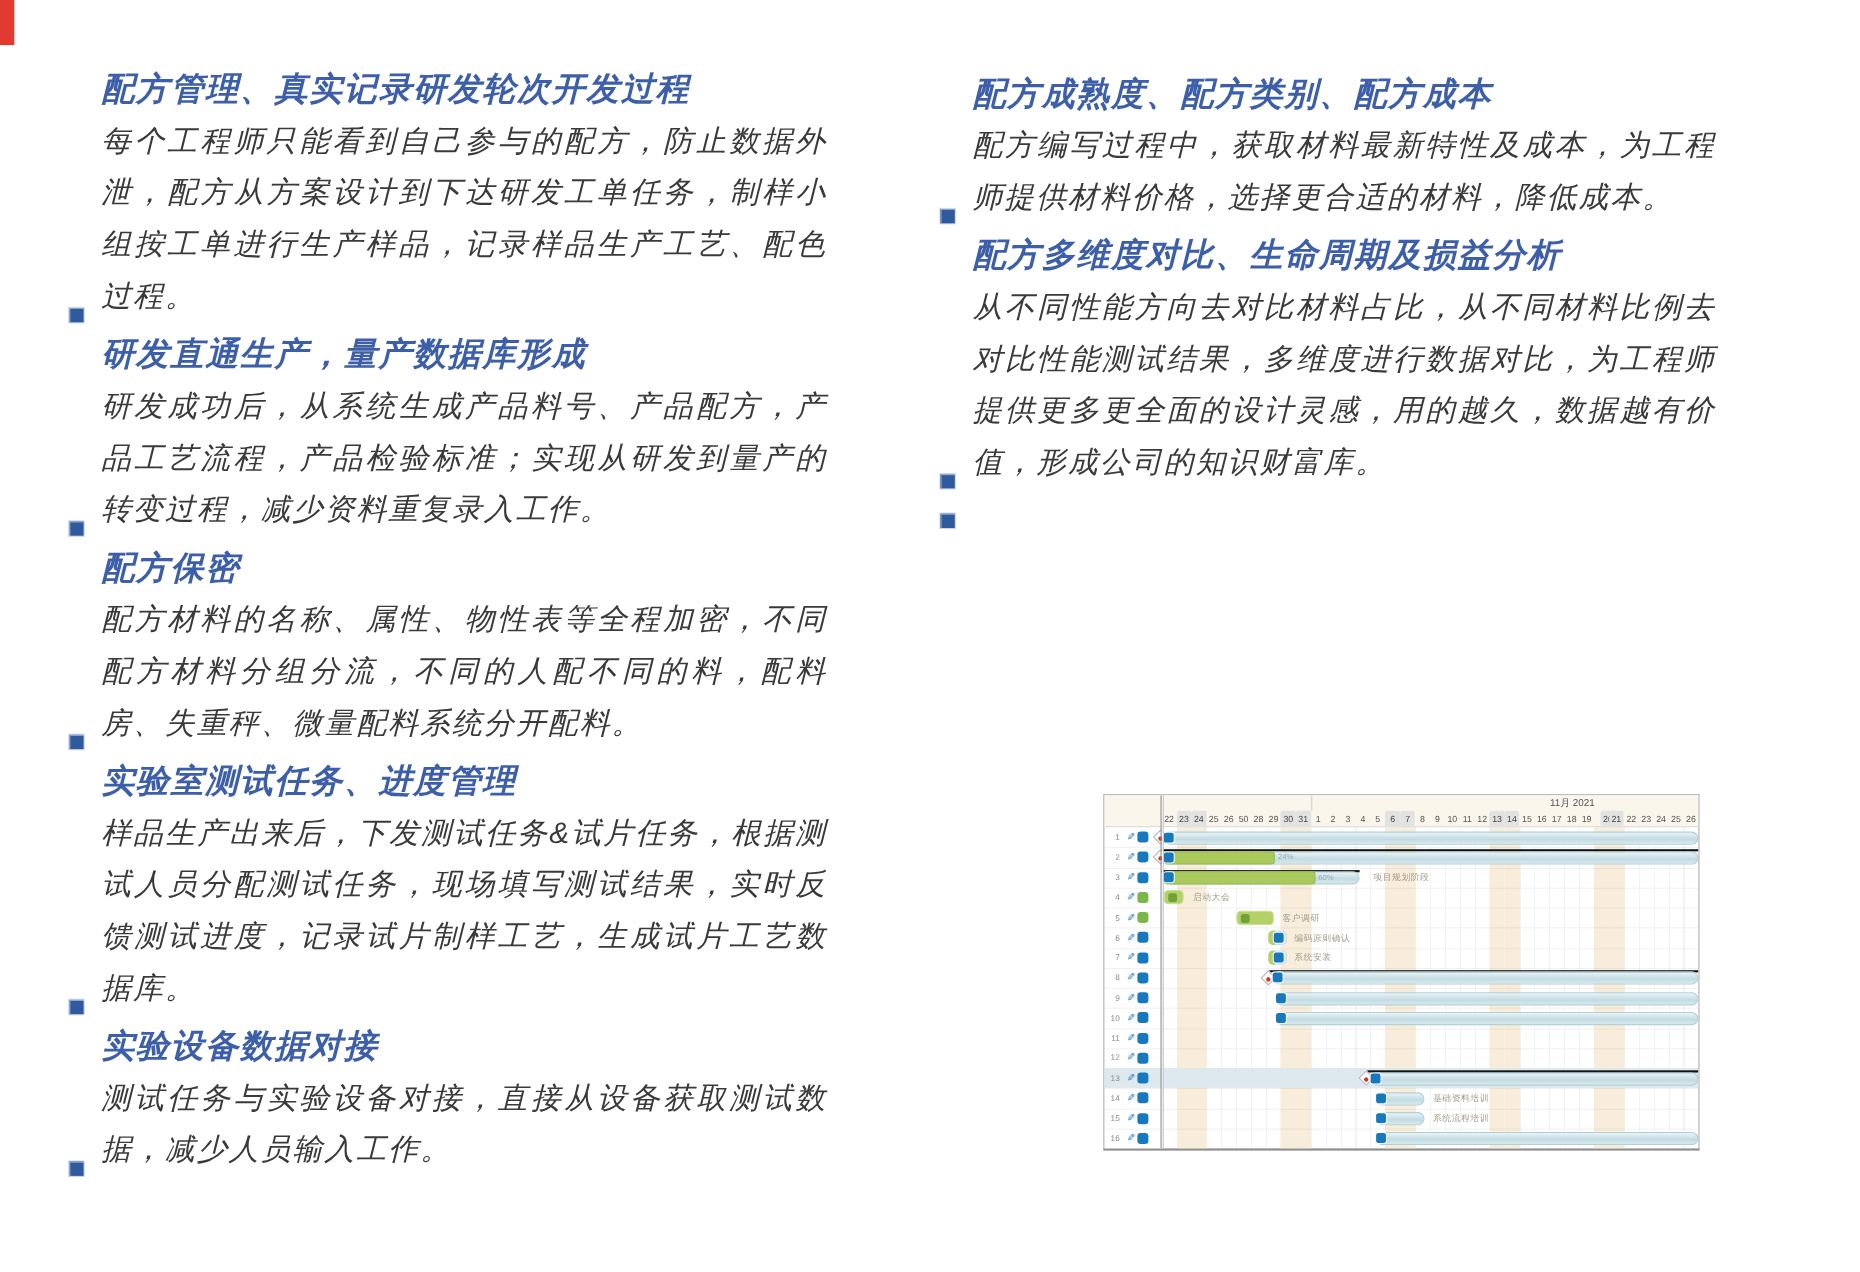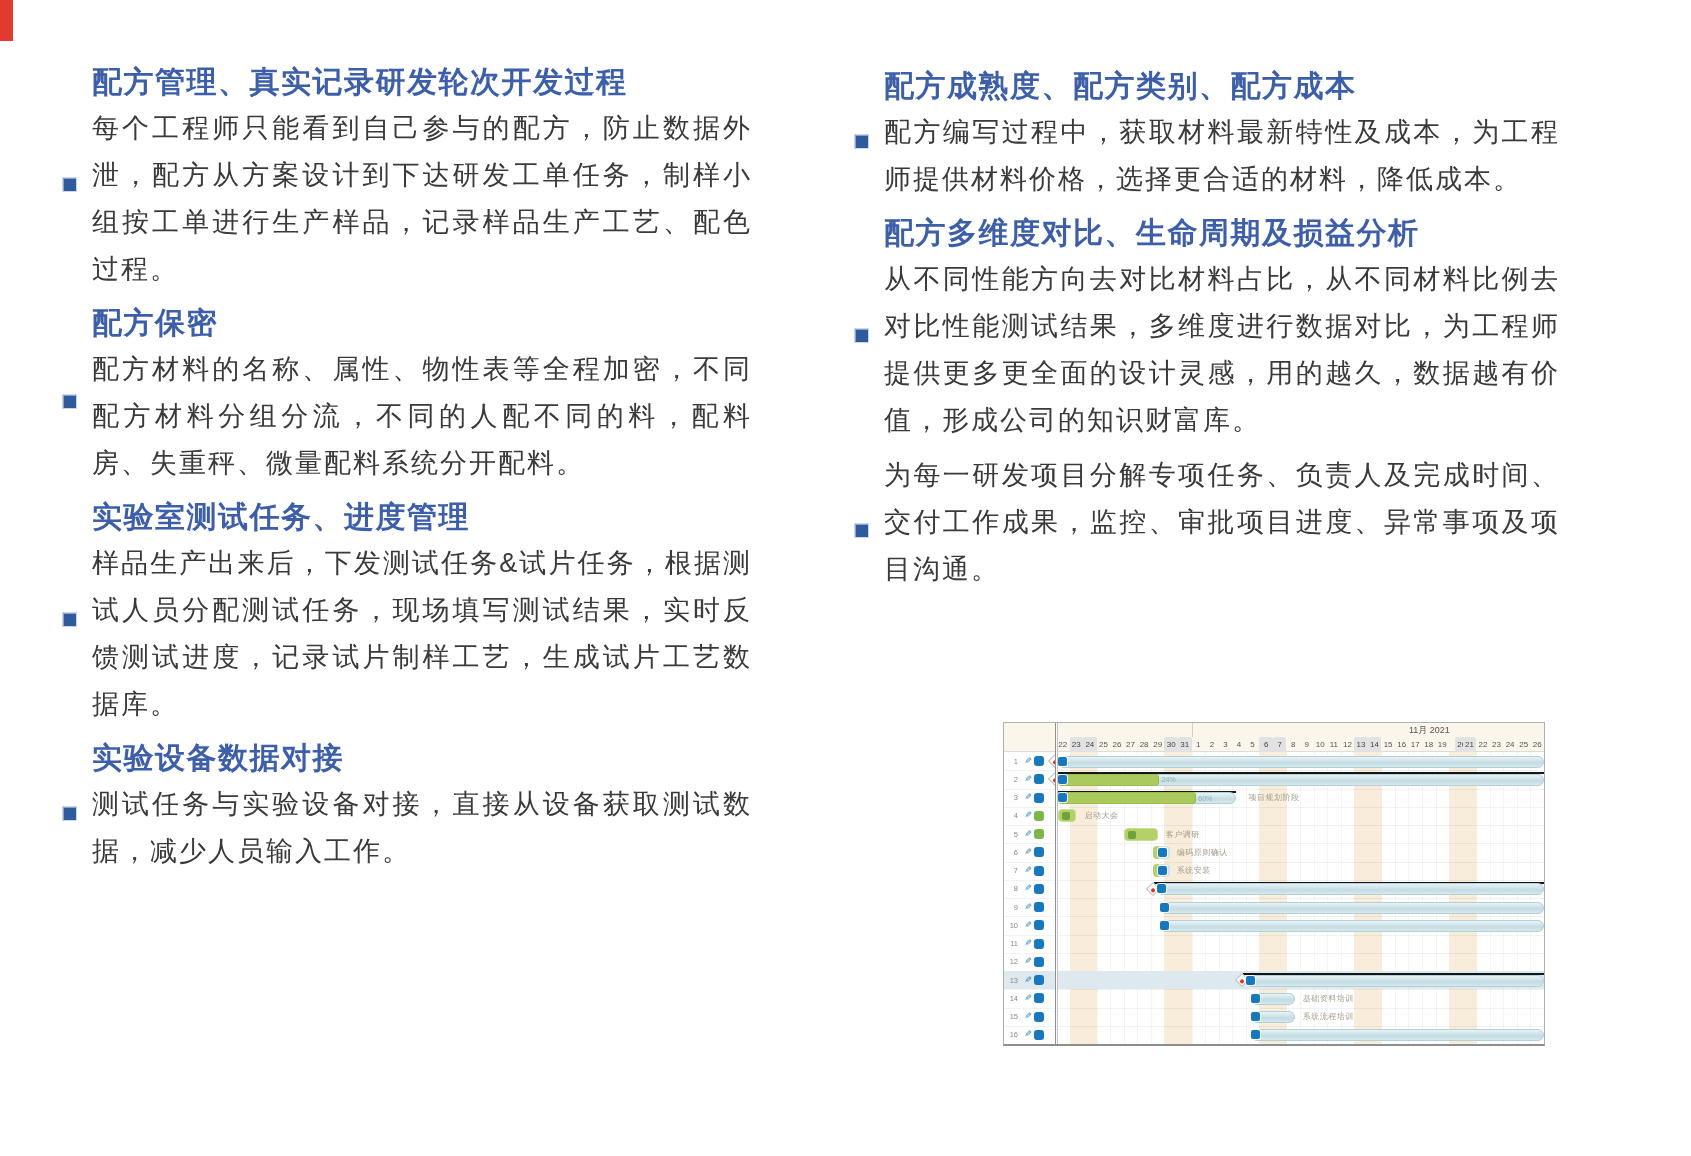--- a/index.html
+++ b/index.html
@@ -4,21 +4,21 @@
 <style>
   html,body{margin:0;padding:0;}
   body{
     width:1691px;height:1156px;position:relative;background:#ffffff;overflow:hidden;
     font-family:"Liberation Sans","DejaVu Sans",sans-serif;
   }
   .corner-mark{position:absolute;left:0;top:0;width:13px;height:41px;background:#e23a2e;}
   .col{position:absolute;}
   .col-left{left:63px;top:60px;width:700px;}
   .col-right{left:855px;top:64px;width:722px;}
-  .feature{display:flex;align-items:center;margin-bottom:8px;}
+  .feature{display:flex;align-items:flex-end;margin-bottom:8px;font-style:italic;}
   .bullet{flex:0 0 13px;width:13px;height:13px;margin:15px 16px 0 0;background:#2f5a9e;
           box-shadow:inset 1px 1px 0 rgba(255,255,255,.45), 0 0 0 1px rgba(47,90,158,.25);}
   .ftext{flex:1;min-width:0;}
   .ftext h3{margin:0 0 1px 0;font-size:30px;line-height:44px;font-weight:700;color:#3d5fa9;letter-spacing:1.5px;}
   .ftext p{margin:0;font-size:27px;line-height:47px;color:#3a3a3a;letter-spacing:2px;text-align:justify;}
   .col-left .ftext p{max-width:660px;}
   .col-right .ftext p{max-width:676px;}
 
   
   .gantt{position:absolute;left:1003px;top:722px;width:542px;height:324px;background:#fff;
@@ -62,20 +62,27 @@
   <section class="feature">
     <span class="bullet"></span>
     <div class="ftext">
       <h3>配方管理、真实记录研发轮次开发过程</h3>
       <p>每个工程师只能看到自己参与的配方，防止数据外泄，配方从方案设计到下达研发工单任务，制样小组按工单进行生产样品，记录样品生产工艺、配色过程。</p>
     </div>
   </section>
   <section class="feature">
     <span class="bullet"></span>
     <div class="ftext">
+      <h3>研发直通生产，量产数据库形成</h3>
+      <p>研发成功后，从系统生成产品料号、产品配方，产品工艺流程，产品检验标准；实现从研发到量产的转变过程，减少资料重复录入工作。</p>
+    </div>
+  </section>
+  <section class="feature">
+    <span class="bullet"></span>
+    <div class="ftext">
       <h3>配方保密</h3>
       <p>配方材料的名称、属性、物性表等全程加密，不同配方材料分组分流，不同的人配不同的料，配料房、失重秤、微量配料系统分开配料。</p>
     </div>
   </section>
   <section class="feature">
     <span class="bullet"></span>
     <div class="ftext">
       <h3>实验室测试任务、进度管理</h3>
       <p>样品生产出来后，下发测试任务&amp;试片任务，根据测试人员分配测试任务，现场填写测试结果，实时反馈测试进度，记录试片制样工艺，生成试片工艺数据库。</p>
     </div>
@@ -100,21 +107,20 @@
   <section class="feature">
     <span class="bullet"></span>
     <div class="ftext">
       <h3>配方多维度对比、生命周期及损益分析</h3>
       <p>从不同性能方向去对比材料占比，从不同材料比例去对比性能测试结果，多维度进行数据对比，为工程师提供更多更全面的设计灵感，用的越久，数据越有价值，形成公司的知识财富库。</p>
     </div>
   </section>
   <section class="feature">
     <span class="bullet"></span>
     <div class="ftext">
-      <p>为每一研发项目分解专项任务、负责人及完成时间、交付工作成果，监控、审批项目进度、异常事项及项目沟通。</p>
     </div>
   </section>
 </div>
 
 <div class="gantt">
     <div class="g-vgrid" style="inset: 29px 0px 0px 52px; background-image: repeating-linear-gradient(90deg, rgba(0, 0, 0, 0.043) 0px, rgba(0, 0, 0, 0.043) 1px, transparent 1px, transparent 13.5556px);"></div>
     <div class="g-band" style="left: 65.5556px; width: 14.1556px; top: 29px; bottom: 0px;"></div>
     <div class="g-band" style="left: 79.1111px; width: 14.1556px; top: 29px; bottom: 0px;"></div>
     <div class="g-band" style="left: 160.444px; width: 14.1556px; top: 29px; bottom: 0px;"></div>
     <div class="g-band" style="left: 174px; width: 14.1556px; top: 29px; bottom: 0px;"></div>
@@ -125,21 +131,21 @@
     <div class="g-band" style="left: 445.111px; width: 14.1556px; top: 29px; bottom: 0px;"></div>
     <div class="g-band" style="left: 458.667px; width: 14.1556px; top: 29px; bottom: 0px;"></div>
     <div class="g-head">
       <div class="g-month" style="left: 187.556px; width: 475.8px;">11月 2021</div>
       <div class="g-mdiv" style="left: 187.556px;"></div>
       <div class="g-day" style="left: 52px; width: 13.5556px;">22</div>
       <div class="g-day wkd" style="left: 65.5556px; width: 13.5556px;">23</div>
       <div class="g-day wkd" style="left: 79.1111px; width: 13.5556px;">24</div>
       <div class="g-day" style="left: 92.6667px; width: 13.5556px;">25</div>
       <div class="g-day" style="left: 106.222px; width: 13.5556px;">26</div>
-      <div class="g-day" style="left: 119.778px; width: 13.5556px;">27</div>
+      <div class="g-day" style="left: 119.778px; width: 13.5556px;">50</div>
       <div class="g-day" style="left: 133.333px; width: 13.5556px;">28</div>
       <div class="g-day" style="left: 146.889px; width: 13.5556px;">29</div>
       <div class="g-day wkd" style="left: 160.444px; width: 13.5556px;">30</div>
       <div class="g-day wkd" style="left: 174px; width: 13.5556px;">31</div>
       <div class="g-day" style="left: 187.556px; width: 13.5556px;">1</div>
       <div class="g-day" style="left: 201.111px; width: 13.5556px;">2</div>
       <div class="g-day" style="left: 214.667px; width: 13.5556px;">3</div>
       <div class="g-day" style="left: 228.222px; width: 13.5556px;">4</div>
       <div class="g-day" style="left: 241.778px; width: 13.5556px;">5</div>
       <div class="g-day wkd" style="left: 255.333px; width: 13.5556px;">6</div>

